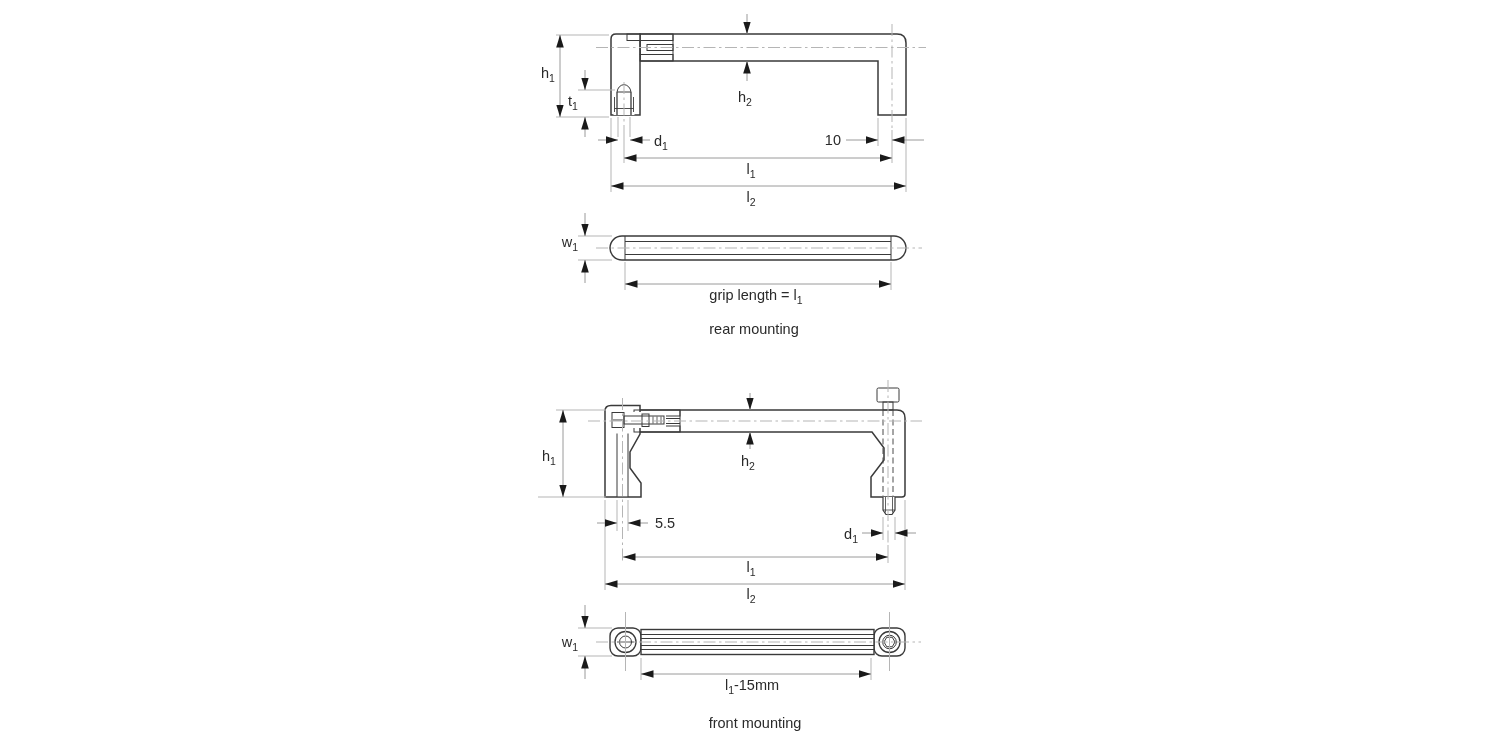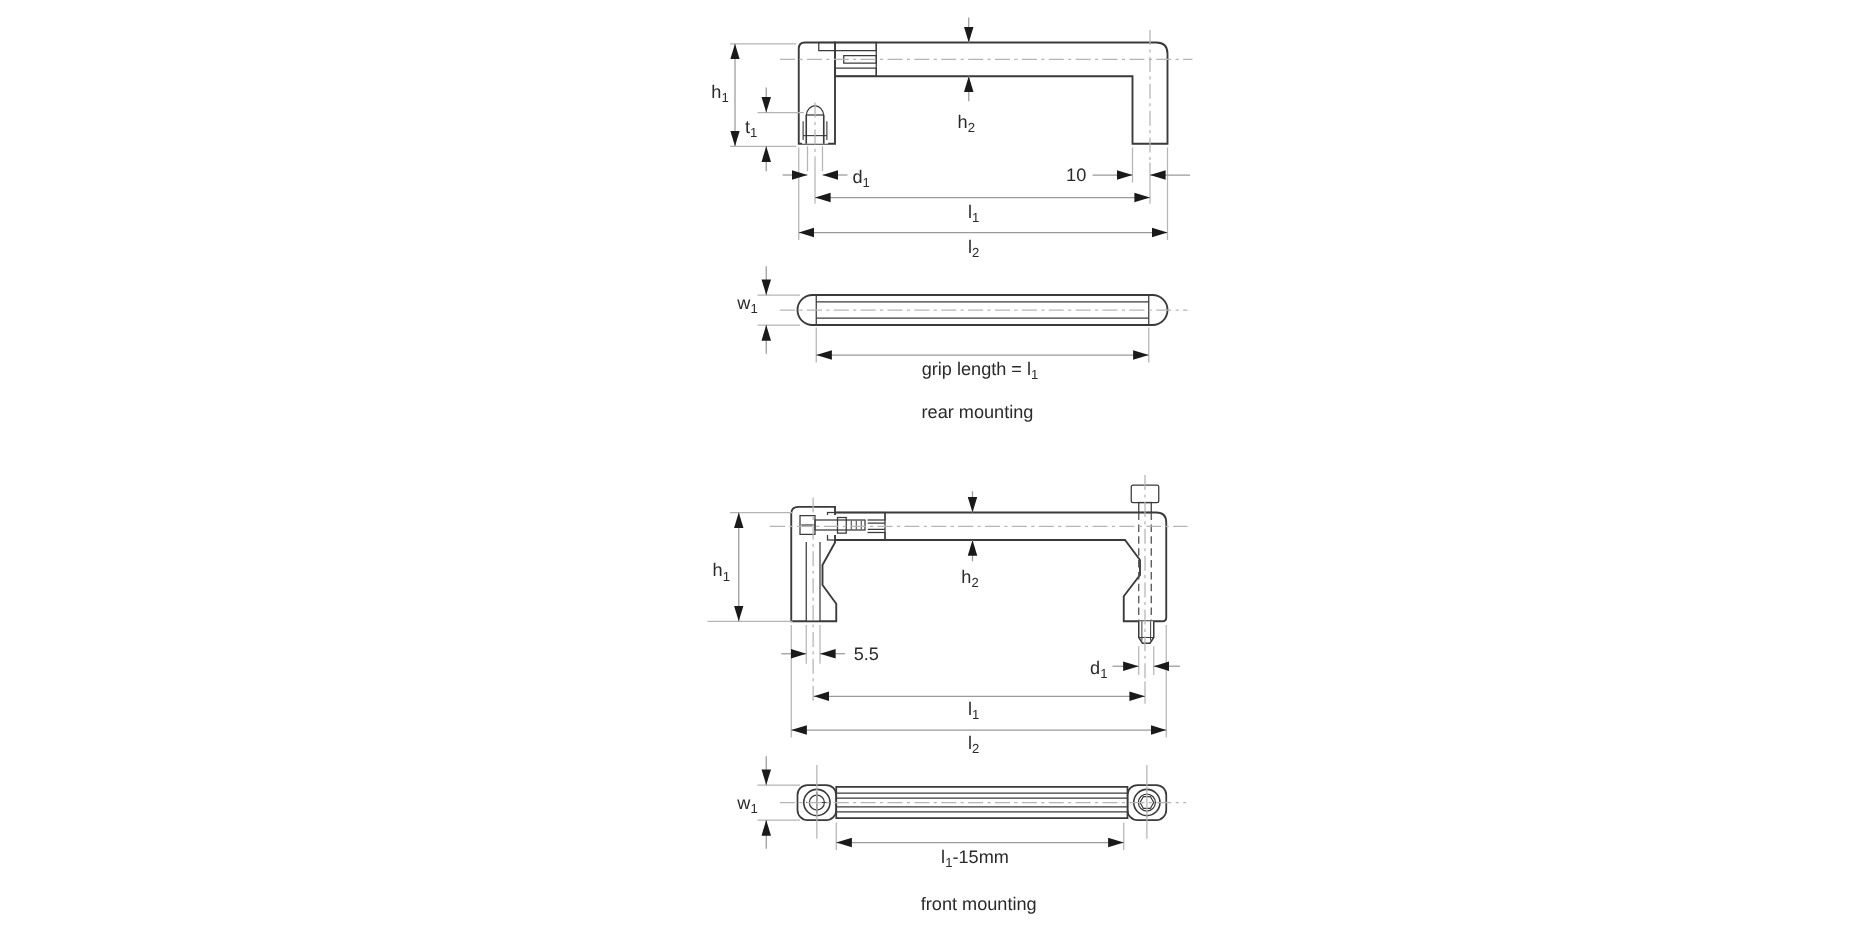--- a/index.html
+++ b/index.html
@@ -1,16 +1,16 @@
 <!DOCTYPE html>
 <html><head>
 <meta charset="utf-8">
 <style>
   html,body{margin:0;padding:0;background:#fff;}
-  .canvas{position:relative;width:1240px;height:750px;background:#fff;overflow:hidden;margin-left:28px;}
+  .canvas{position:relative;width:1240px;height:750px;background:#fff;overflow:hidden;}
   svg{display:block;}
   svg text{font-family:"Liberation Sans","DejaVu Sans",sans-serif;font-size:14.5px;fill:#2a2a2a;}
   svg .sub{font-size:10.5px;}
   .out{stroke:#3a3a3a;stroke-width:1.5;fill:none;}
   .outw{stroke:#3a3a3a;stroke-width:1.5;fill:#ffffff;}
   .thin{stroke:#3a3a3a;stroke-width:1;fill:none;}
   .ext{stroke:#b5b5b5;stroke-width:1;fill:none;}
   .cl{stroke:#b5b5b5;stroke-width:1;fill:none;stroke-dasharray:12 3.5 2.5 3.5;}
   .dim{stroke:#9a9a9a;stroke-width:1;fill:none;}
   .hid{stroke:#4a4a4a;stroke-width:1;fill:none;stroke-dasharray:6 3.5;}

